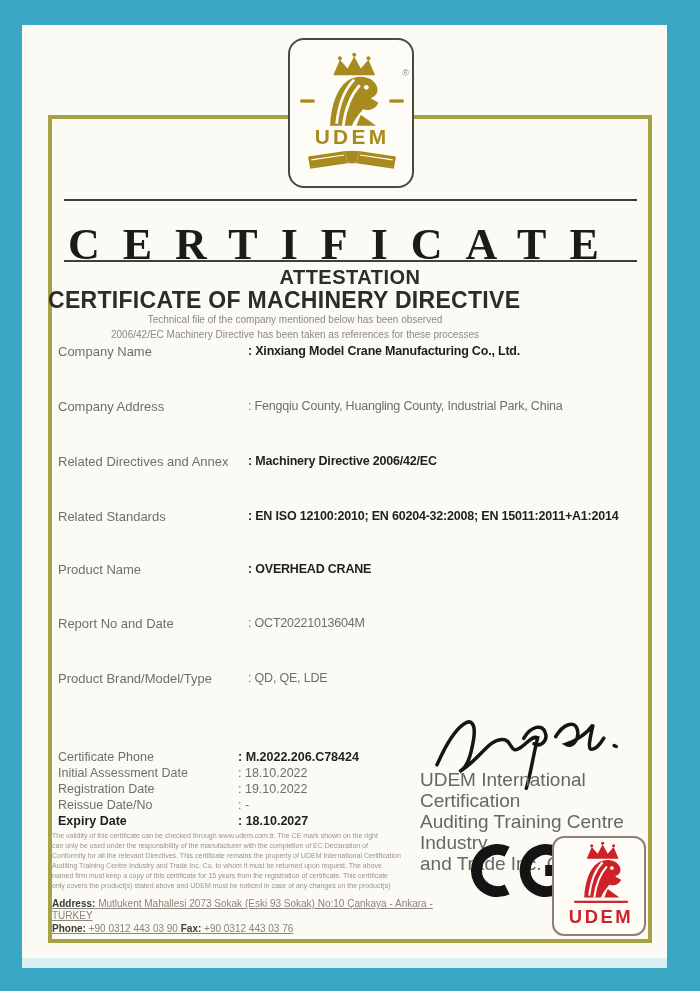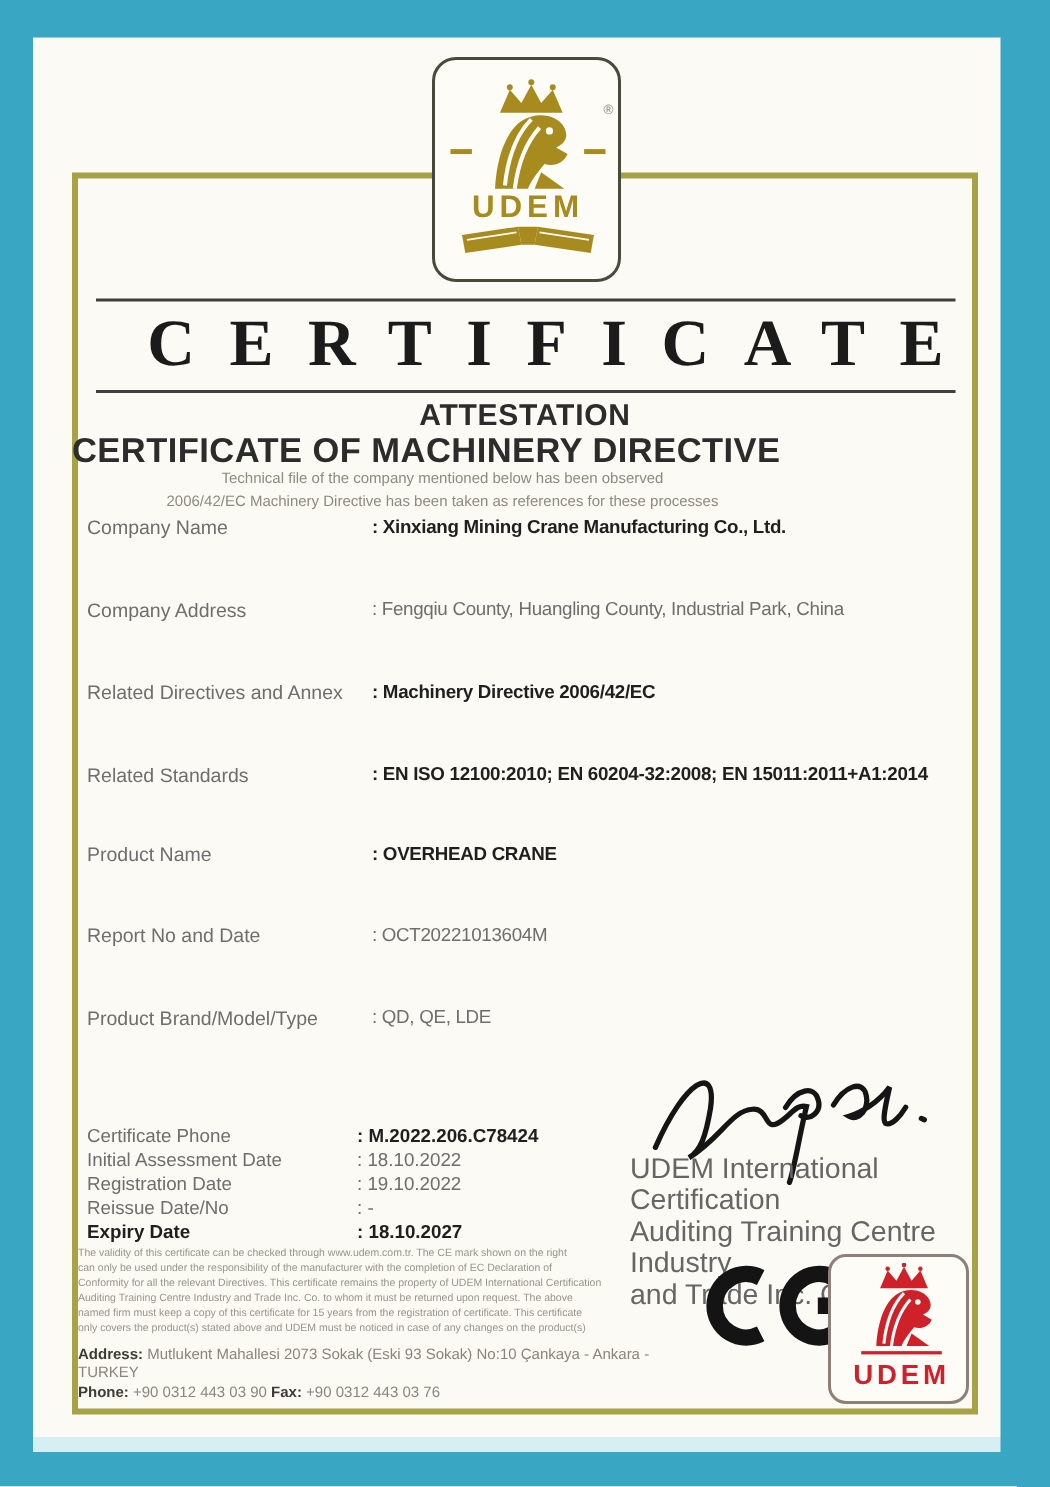--- a/index.html
+++ b/index.html
@@ -13,40 +13,40 @@
   .logo-top{left:288px;top:38px;width:126px;height:150px;border:2px solid #49493c;border-radius:16px;color:#a88b1e;}
   .logo-top svg{position:absolute;left:7px;top:6px;}
   .reg{position:absolute;right:3px;top:28px;font-size:9px;color:#8a8a7a;}
   .logo-bottom{left:552px;top:836px;width:94px;height:100px;border:2px solid #8d8078;border-radius:12px;color:#cf2129;}
   .logo-bottom svg{position:absolute;left:5px;top:4px;}
   .udem-word{font-weight:bold;letter-spacing:3px;}
   
   .rule{position:absolute;left:64px;width:573px;height:0;border-top:2.5px solid #3f3f3f;}
   .rule-top{top:199px;}
   .rule-bottom{top:260px;}
-  .title{position:absolute;left:48px;top:203px;width:604px;margin:0;text-align:right;
+  .title{position:absolute;left:48px;top:203px;width:604px;margin:16px;text-align:left;
          font-family:"Liberation Serif",serif;font-weight:bold;font-size:44px;color:#1b1b1b;
          letter-spacing:23px;padding-left:4px;box-sizing:border-box;white-space:nowrap;}
   .h-attest{position:absolute;left:48px;top:266px;width:604px;margin:0;text-align:center;
          font-size:20px;font-weight:bold;color:#2c2c2c;letter-spacing:.5px;}
   .h-directive{position:absolute;left:48px;top:287px;width:604px;margin:0;text-align:left;
          font-size:23px;font-weight:bold;color:#2c2c2c;letter-spacing:.3px;}
   .intro{position:absolute;left:48px;width:494px;margin:0;text-align:center;font-size:10px;color:#8d8a80;}
   
   .field{position:absolute;left:58px;width:586px;font-size:13px;}
   .flabel{position:absolute;left:0;width:190px;color:#6e6e6e;}
   .fvalue{position:absolute;left:190px;width:400px;color:#6e6e6e;font-size:12.5px;letter-spacing:-0.2px;}
   .crow{position:absolute;left:58px;width:420px;font-size:12.5px;}
   .clabel{position:absolute;left:0;width:180px;color:#6e6e6e;}
   .cvalue{position:absolute;left:180px;width:230px;color:#6e6e6e;}
   .bold{font-weight:bold;color:#1f1f1f;}
   
   .fineprint{position:absolute;left:52px;top:831px;width:392px;font-size:7px;line-height:9.9px;color:#99948c;}
   .fineprint div{white-space:nowrap;}
-  .contact{position:absolute;left:52px;top:898px;width:420px;font-size:10px;line-height:12.4px;color:#8a857c;}
+  .contact{position:absolute;left:52px;top:898px;width:420px;font-size:10px;line-height:12.4px;color:#8a857c;text-decoration:underline;}
   .contact b{color:#3c3c34;}
   .contact .gap{display:inline-block;width:16px;}
   
   .issuer{position:absolute;left:420px;top:769px;width:230px;font-size:19px;line-height:21px;color:#666;}
   .signature{position:absolute;left:428px;top:698px;transform:rotate(-3deg);}
   .ce{position:absolute;left:458px;top:842px;}
 </style>
 </head>
 <body>
 
@@ -82,21 +82,21 @@
   <div class="rule rule-top"></div>
   <h1 class="title">CERTIFICATE</h1>
   <div class="rule rule-bottom"></div>
   <h2 class="h-attest">ATTESTATION</h2>
   <h3 class="h-directive">CERTIFICATE OF MACHINERY DIRECTIVE</h3>
   <p class="intro" style="top:314px">Technical file of the company mentioned below has been observed</p>
   <p class="intro" style="top:329px">2006/42/EC Machinery Directive has been taken as references for these processes</p>
 
   <div class="field" style="top:344px">
     <span class="flabel">Company Name</span>
-    <span class="fvalue bold">: Xinxiang Mining Crane Manufacturing Co., Ltd.</span>
+    <span class="fvalue bold">: Xinxiang Model Crane Manufacturing Co., Ltd.</span>
   </div>
   <div class="field" style="top:399px">
     <span class="flabel">Company Address</span>
     <span class="fvalue">: Fengqiu County, Huangling County, Industrial Park, China</span>
   </div>
   <div class="field" style="top:454px">
     <span class="flabel">Related Directives and Annex</span>
     <span class="fvalue bold">: Machinery Directive 2006/42/EC</span>
   </div>
   <div class="field" style="top:509px">

